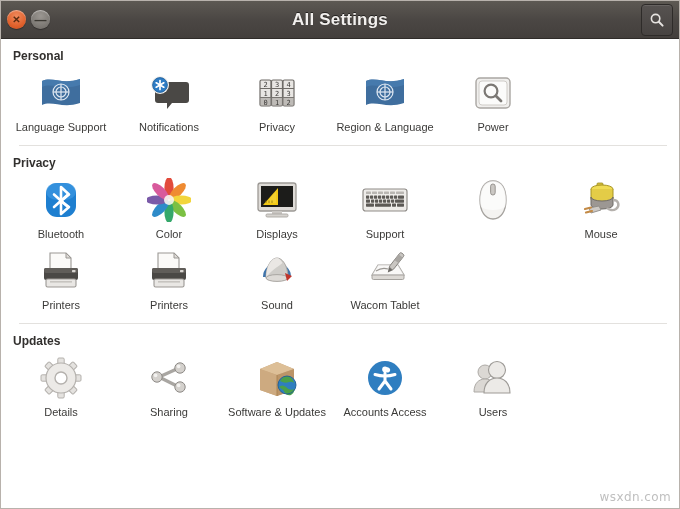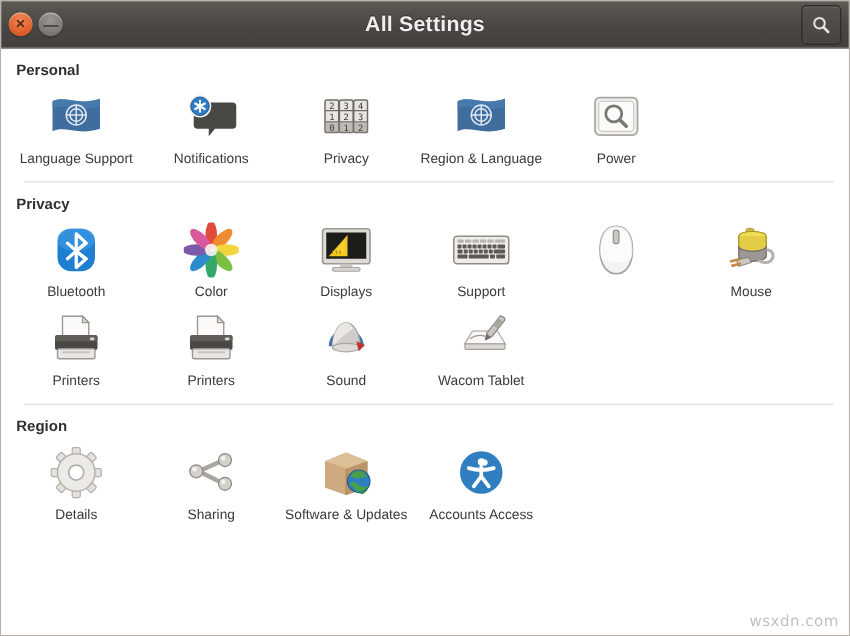--- a/index.html
+++ b/index.html
@@ -468,21 +468,21 @@
             </svg>
           </div>
           <div class="label">Wacom Tablet</div>
         </div>
 
       </div>
     </div>
 
     <div class="section">
       <div class="section-sep"></div>
-      <div class="section-title">Region</div>
+      <div class="section-title">Updates</div>
       <div class="grid">
 
         <div class="tile">
           <div class="icon-wrap">
             <svg width="44" height="44" viewBox="0 0 44 44">
               <g transform="translate(22,22)">
                 <g fill="#e4e2df" stroke="#b4b1ad" stroke-width="1">
                   <rect x="-3.2" y="-20" width="6.4" height="7" rx="1.2"></rect>
                   <rect x="-3.2" y="-20" width="6.4" height="7" rx="1.2" transform="rotate(45)"></rect>
                   <rect x="-3.2" y="-20" width="6.4" height="7" rx="1.2" transform="rotate(90)"></rect>
@@ -542,19 +542,30 @@
               <circle cx="21" cy="21" r="17" fill="url(#g1)" opacity="0"></circle>
               <path d="M21 13 a2.6 2.6 0 1 0 0 -0.01 Z" fill="#ffffff"></path>
               <circle cx="21" cy="12.4" r="2.8" fill="#ffffff"></circle>
               <path d="M11 17.5 q10 3, 20 0" fill="none" stroke="#ffffff" stroke-width="3" stroke-linecap="round"></path>
               <path d="M21 16 L21 24 L15 32 M21 24 L27 32" fill="none" stroke="#ffffff" stroke-width="3" stroke-linecap="round" stroke-linejoin="round"></path>
             </svg>
           </div>
           <div class="label">Accounts Access</div>
         </div>
 
+        <div class="tile">
+          <div class="icon-wrap">
+            <svg width="46" height="40" viewBox="0 0 46 40">
+              <circle cx="15" cy="14" r="7" fill="#dbd8d4" stroke="#adaaa6" stroke-width="1"></circle>
+              <path d="M4 34 C4 25, 9 21, 15 21 C21 21, 26 25, 26 34 Z" fill="#dbd8d4" stroke="#adaaa6" stroke-width="1"></path>
+              <circle cx="27" cy="12" r="8.5" fill="#eceae7" stroke="#9d9a96" stroke-width="1.1"></circle>
+              <path d="M14 35 C14 25, 20 20, 27 20 C34 20, 40 25, 40 35 Z" fill="#eceae7" stroke="#9d9a96" stroke-width="1.1"></path>
+            </svg>
+          </div>
+          <div class="label">Users</div>
+        </div>
 
       </div>
     </div>
 
     <div class="watermark">wsxdn.com</div>
   </div>
 </div>
 
 </body></html>

